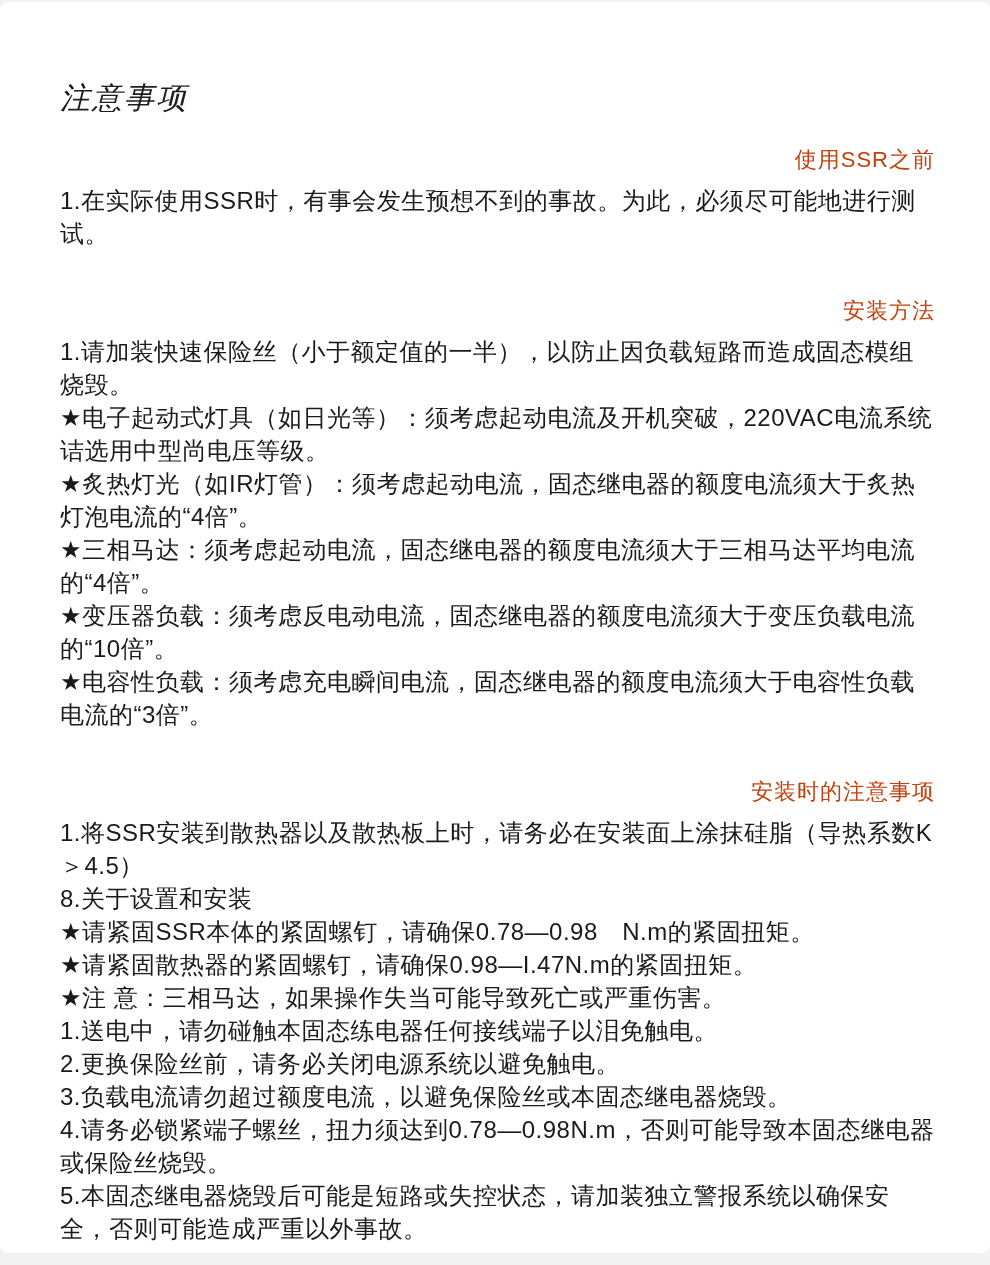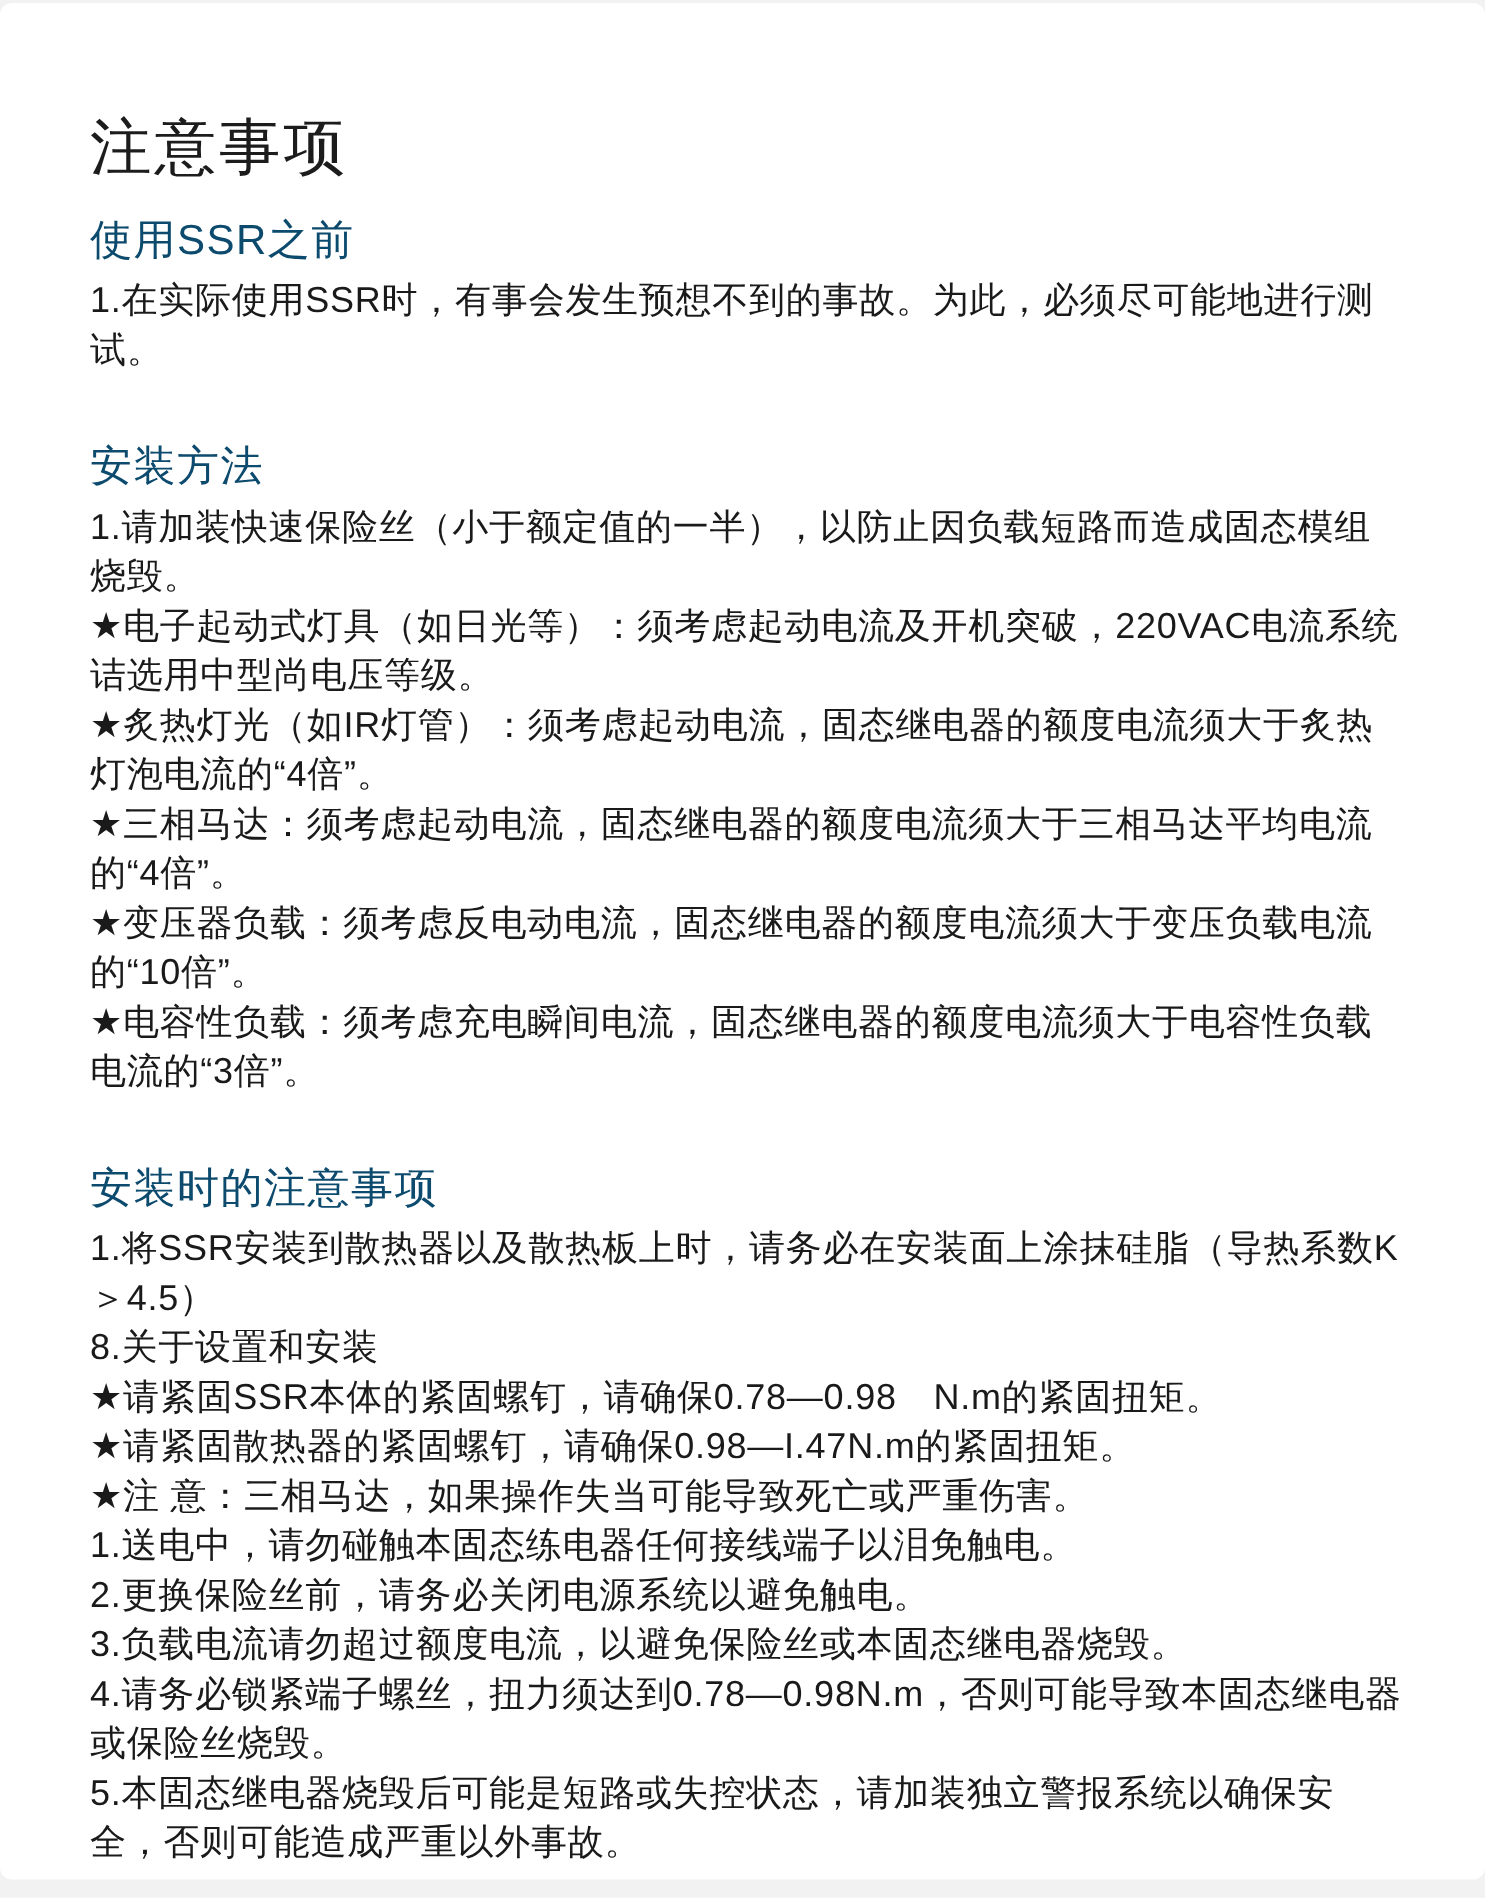--- a/index.html
+++ b/index.html
@@ -18,35 +18,37 @@
     width: 990px;
     height: 1251px;
     background: #ffffff;
     border-radius: 8px;
     box-sizing: border-box;
     padding: 76px 55px 0 60px;
     overflow: hidden;
     color: #1a1a1a;
   }
   .doc-title {
-    font-size: 41px;
+    font-size: 30px;
     font-weight: 400;
     letter-spacing: 2px;
     line-height: 40px;
     margin: 0;
     color: #1c1c1c;
+    font-style: italic;
   }
   .doc-section { margin: 0; }
   .sec-heading {
-    font-size: 28px;
+    font-size: 22px;
     font-weight: 400;
     letter-spacing: 1px;
     line-height: 30px;
     margin: 46px 0 9px 0;
-    color: #0c4a6e;
+    color: #c2410c;
+    text-align: right;
   }
   .doc-section:first-of-type .sec-heading {
     margin-top: 27px;
   }
   .doc-par {
     font-size: 24px;
     font-weight: 400;
     line-height: 33px;
     letter-spacing: 0.5px;
     margin: 0;

